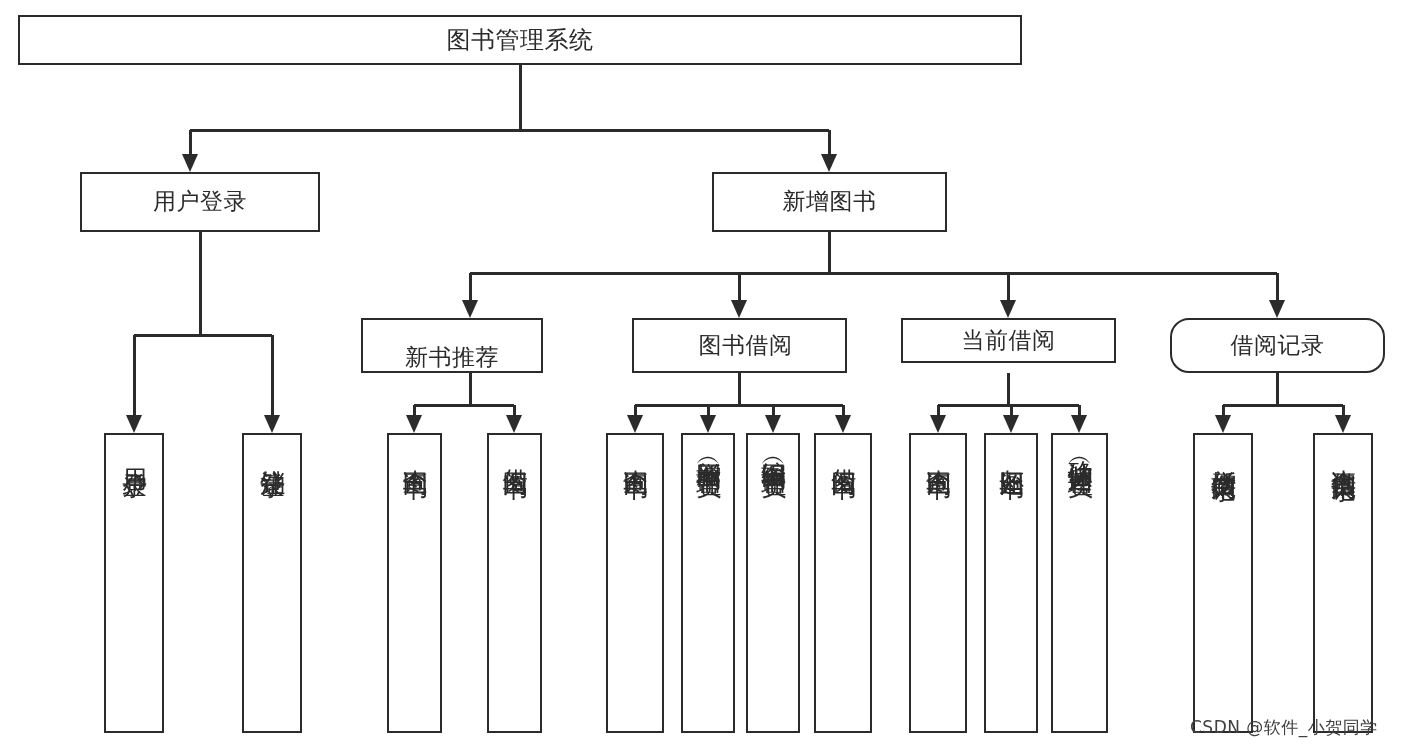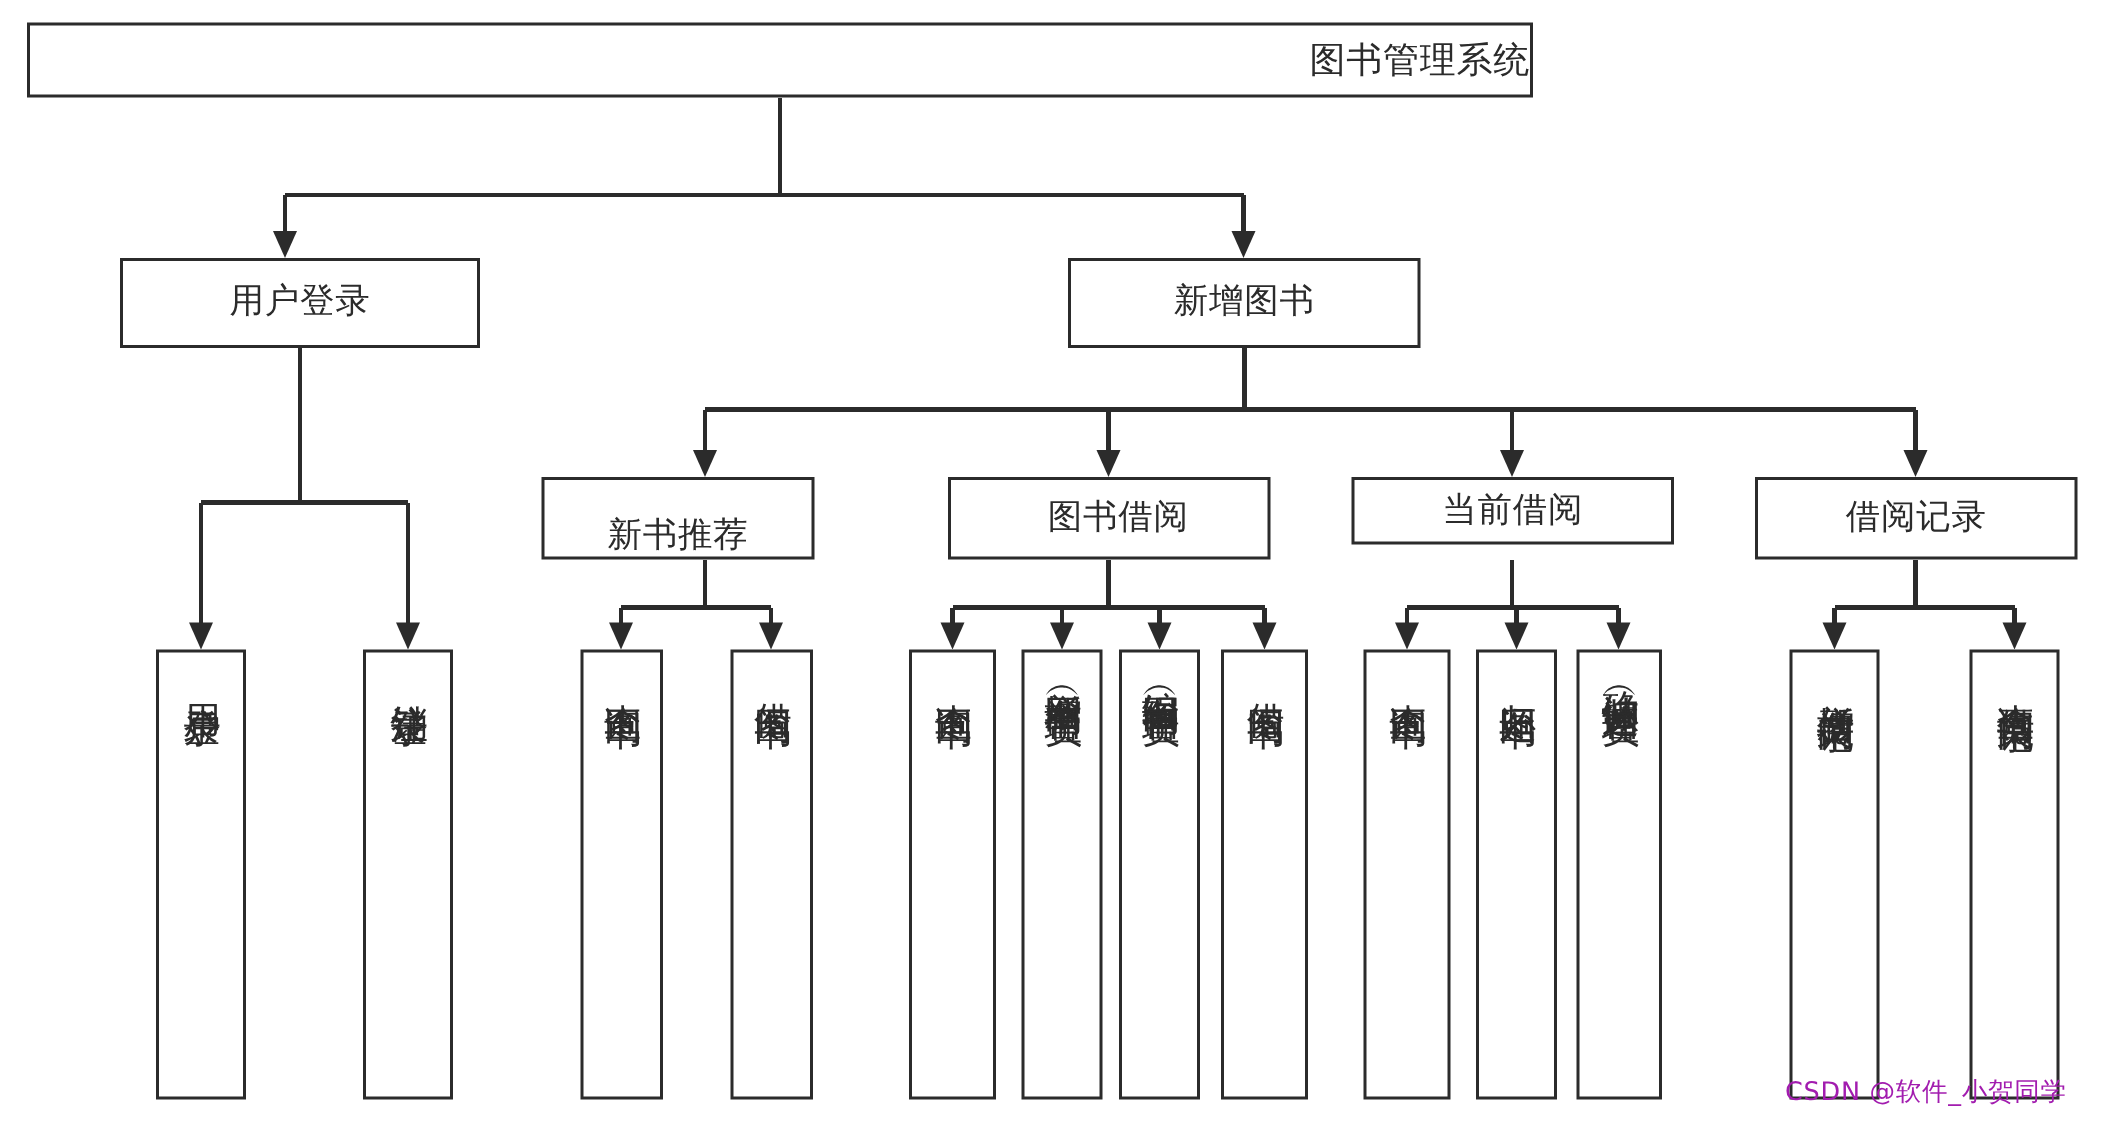--- a/index.html
+++ b/index.html
@@ -61,21 +61,21 @@
     line-height: 1.06;
     letter-spacing: 2px;
     white-space: nowrap;
   }
   .node.vertical.shift-top {
     padding-top: 6px;
   }
   .watermark {
     position: absolute;
     font-size: 17px;
-    color: #a21caf;
+    color: #404040;
     white-space: nowrap;
     letter-spacing: 0.5px;
   }
 </style>
 </head>
 <body>
 
 <div id="canvas">
 
   <svg id="edges" viewBox="0 0 1405 747" xmlns="http://www.w3.org/2000/svg">
@@ -126,41 +126,41 @@
       <line x1="1079" y1="405" x2="1079" y2="417" stroke="#2b2b2b" stroke-width="3" shape-rendering="crispEdges"></line>
       <path d="M 1071 415 L 1087 415 L 1079 433 Z" fill="#2b2b2b"></path>
       <line x1="1277" y1="373" x2="1277" y2="405" stroke="#2b2b2b" stroke-width="3" shape-rendering="crispEdges"></line>
       <line x1="1223" y1="405" x2="1343" y2="405" stroke="#2b2b2b" stroke-width="3" shape-rendering="crispEdges"></line>
       <line x1="1223" y1="405" x2="1223" y2="417" stroke="#2b2b2b" stroke-width="3" shape-rendering="crispEdges"></line>
       <path d="M 1215 415 L 1231 415 L 1223 433 Z" fill="#2b2b2b"></path>
       <line x1="1343" y1="405" x2="1343" y2="417" stroke="#2b2b2b" stroke-width="3" shape-rendering="crispEdges"></line>
       <path d="M 1335 415 L 1351 415 L 1343 433 Z" fill="#2b2b2b"></path>
     </svg>
 
-  <div class="node root horizontal" id="n-root" style="left: 18px; top: 15px; width: 1004px; height: 50px; justify-content: flex-end;">
+  <div class="node root horizontal" id="n-root" style="left: 18px; top: 15px; width: 1004px; height: 50px;">
     <span class="node-label">图书管理系统</span>
   </div>
 
   <div id="nodes-layer">
       <div class="node level2 horizontal" style="left: 80px; top: 172px; width: 240px; height: 60px;">
         <span class="node-label">用户登录</span>
       </div>
       <div class="node level2 horizontal" style="left: 712px; top: 172px; width: 235px; height: 60px;">
         <span class="node-label">新增图书</span>
       </div>
       <div class="node level3 horizontal" style="left: 361px; top: 318px; width: 182px; height: 55px; align-items: flex-end;">
         <span class="node-label">新书推荐</span>
       </div>
       <div class="node level3 horizontal" style="left: 632px; top: 318px; width: 215px; height: 55px; padding-left: 12px;">
         <span class="node-label">图书借阅</span>
       </div>
       <div class="node level3 horizontal" style="left: 901px; top: 318px; width: 215px; height: 45px;">
         <span class="node-label">当前借阅</span>
       </div>
-      <div class="node level3 horizontal" style="left: 1170px; top: 318px; width: 215px; height: 55px;">
+      <div class="node level3 horizontal" style="left: 1170px; top: 318px; width: 215px; height: 55px; border-radius: 19px;">
         <span class="node-label">借阅记录</span>
       </div>
       <div class="node leaf vertical" style="left: 104px; top: 433px; width: 60px; height: 300px;">
         <span class="node-label">用户登录</span>
       </div>
       <div class="node leaf vertical" style="left: 242px; top: 433px; width: 60px; height: 300px;">
         <span class="node-label">注销登录</span>
       </div>
       <div class="node leaf vertical" style="left: 387px; top: 433px; width: 55px; height: 300px;">
         <span class="node-label">查询图书</span>

